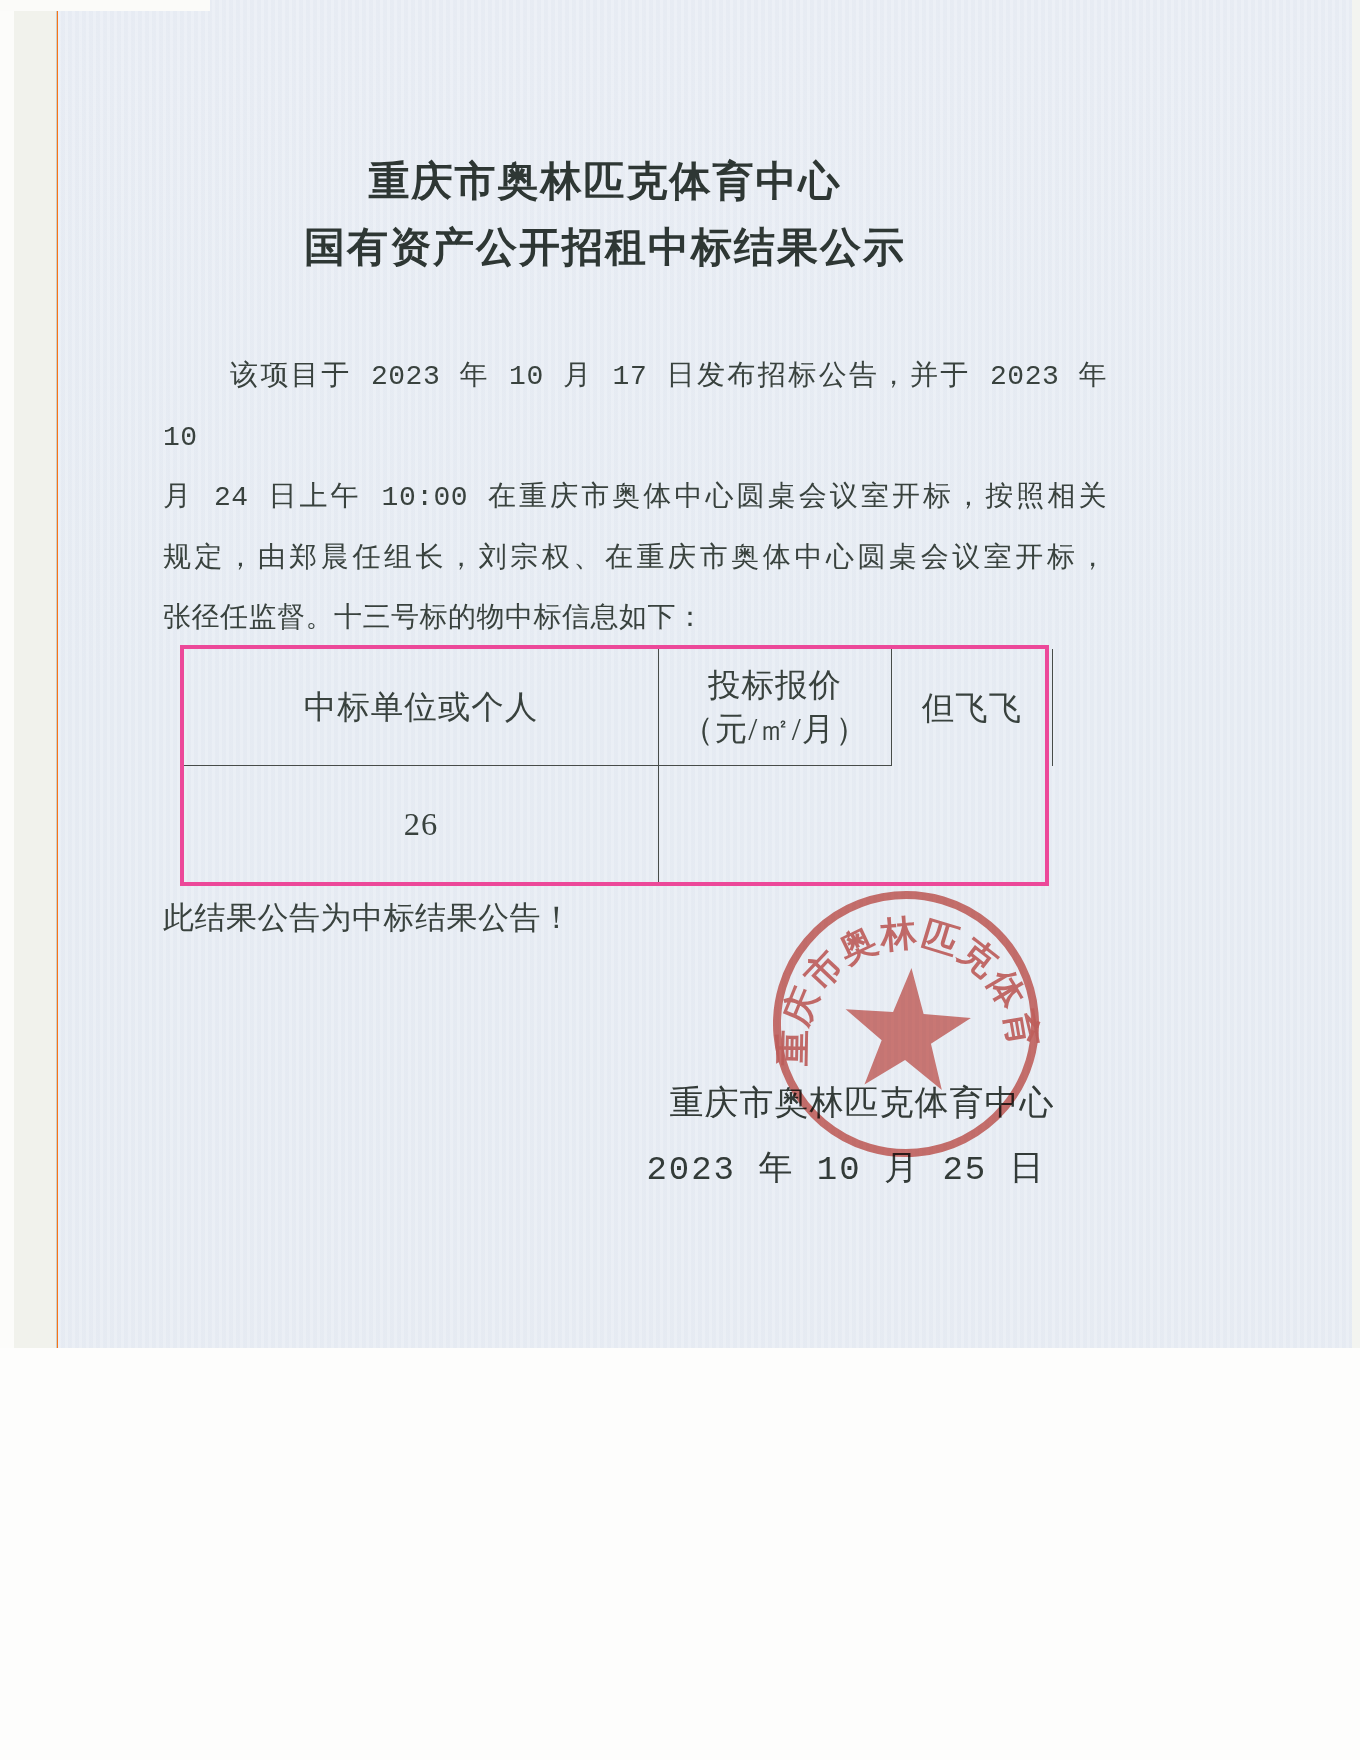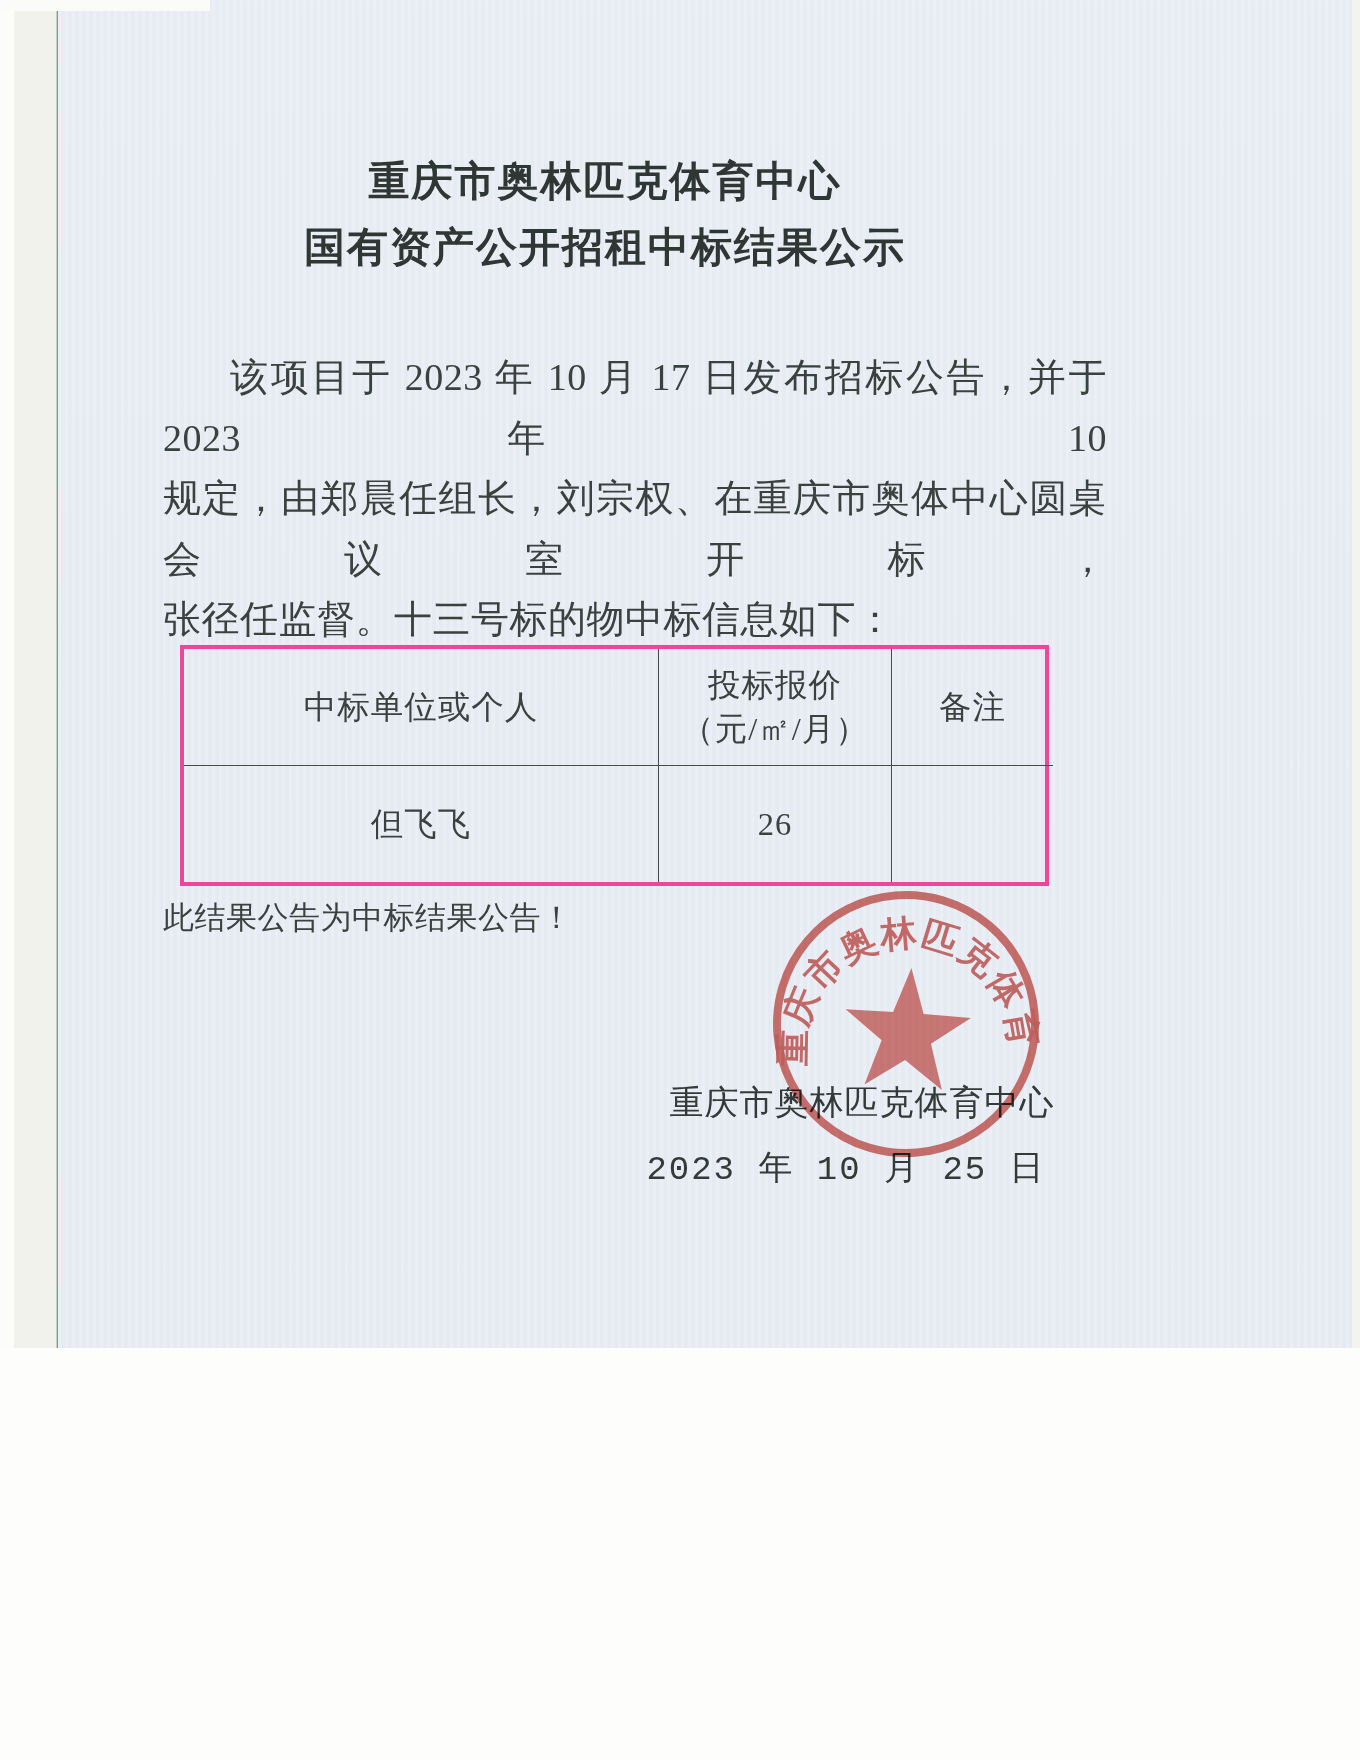--- a/index.html
+++ b/index.html
@@ -30,22 +30,23 @@
   .doc-title {
     position:absolute; left:163px; top:148px; width:884px;
     text-align:center;
     font-family:"Liberation Sans", sans-serif;
     font-weight:bold; font-size:41px; line-height:66px;
     color:#2e3734; letter-spacing:2px;
   }
 
   .body-text {
     position:absolute; left:163px; top:347px; width:944px;
-    font-size:38px; line-height:60.5px; letter-spacing:0.5px;
+    font-size:28px; line-height:60.5px; letter-spacing:0.5px;
     color:#39423e;
+    font-family:Liberation Mono, monospace;
   }
   .body-line.just { text-align:justify; text-align-last:justify; }
   .body-line.indent { text-indent:67px; }
 
   .results-table {
     position:absolute; left:180px; top:645px; width:869px;
     display:grid;
     grid-template-columns:475px 233px 161px;
     grid-template-rows:117px 116px;
     border:4px solid #ec4899;
@@ -99,28 +100,28 @@
   <div class="edge-right"></div>
   <div class="corner-sliver"></div>
 
   <div class="doc-title">
     <div>重庆市奥林匹克体育中心</div>
     <div>国有资产公开招租中标结果公示</div>
   </div>
 
   <div class="body-text">
     <div class="body-line just indent">该项目于 2023 年 10 月 17 日发布招标公告，并于 2023 年 10</div>
+    <div class="body-line just">月 24 日上午 10:00 在重庆市奥体中心圆桌会议室开标，按照相关</div>
     <div class="body-line just">规定，由郑晨任组长，刘宗权、在重庆市奥体中心圆桌会议室开标，</div>
     <div class="body-line">张径任监督。十三号标的物中标信息如下：</div>
   </div>
 
   <div class="results-table">
     <div class="cell">中标单位或个人</div>
     <div class="cell">投标报价 （元/㎡/月）</div>
-    <div class="cell last-col">备注</div>
     <div class="cell last-row">但飞飞</div>
     <div class="cell last-row">26</div>
     <div class="cell last-col last-row"></div>
   </div>
 
   <div class="closing-note">此结果公告为中标结果公告！</div>
 
   <div class="sig-org">重庆市奥林匹克体育中心</div>
   <div class="sig-date">2023 年 10 月 25 日</div>
 

